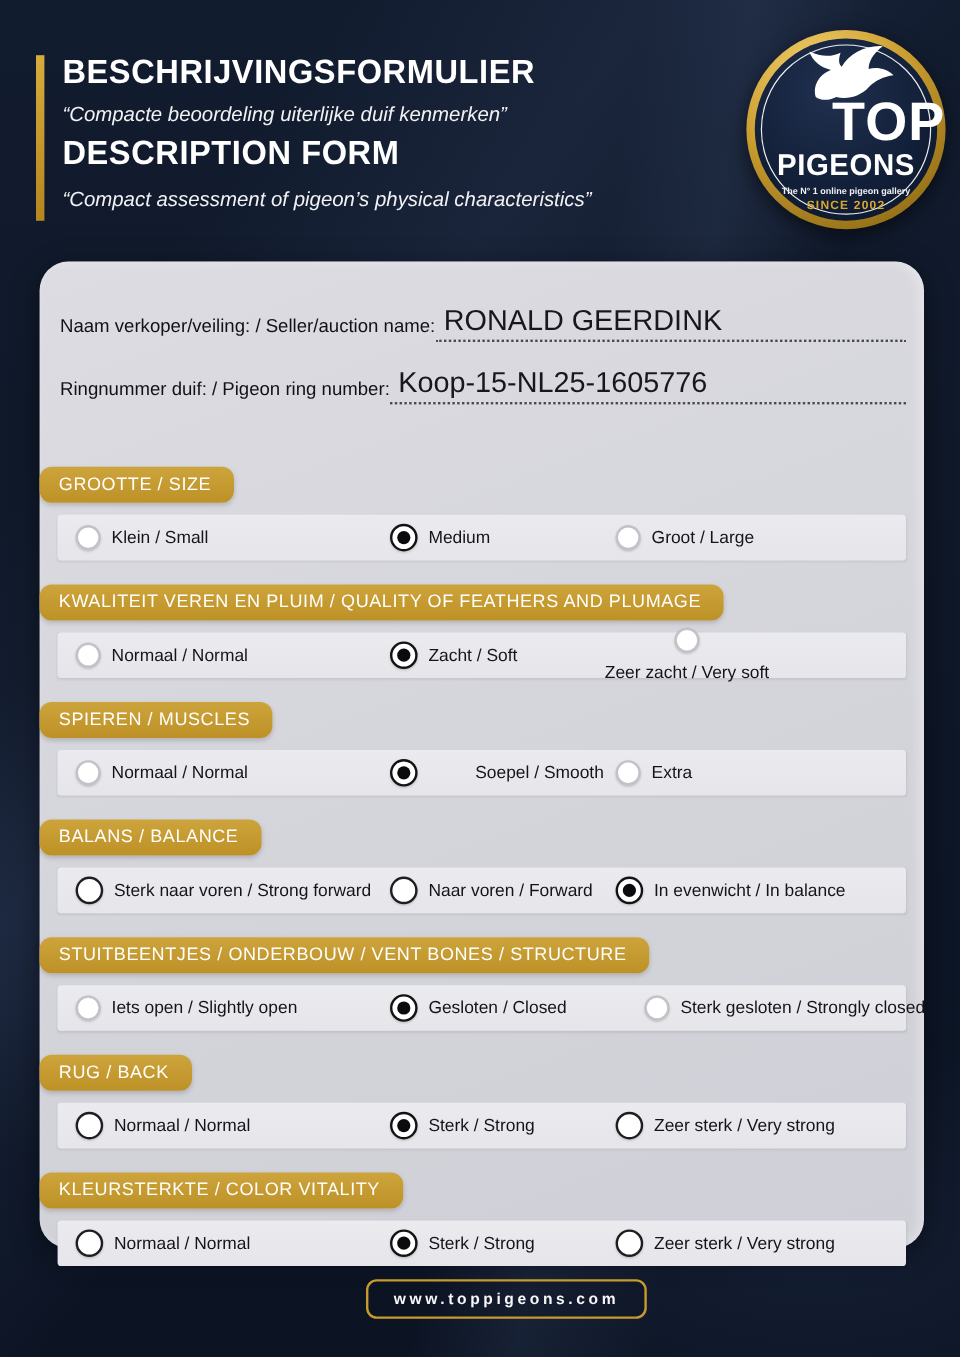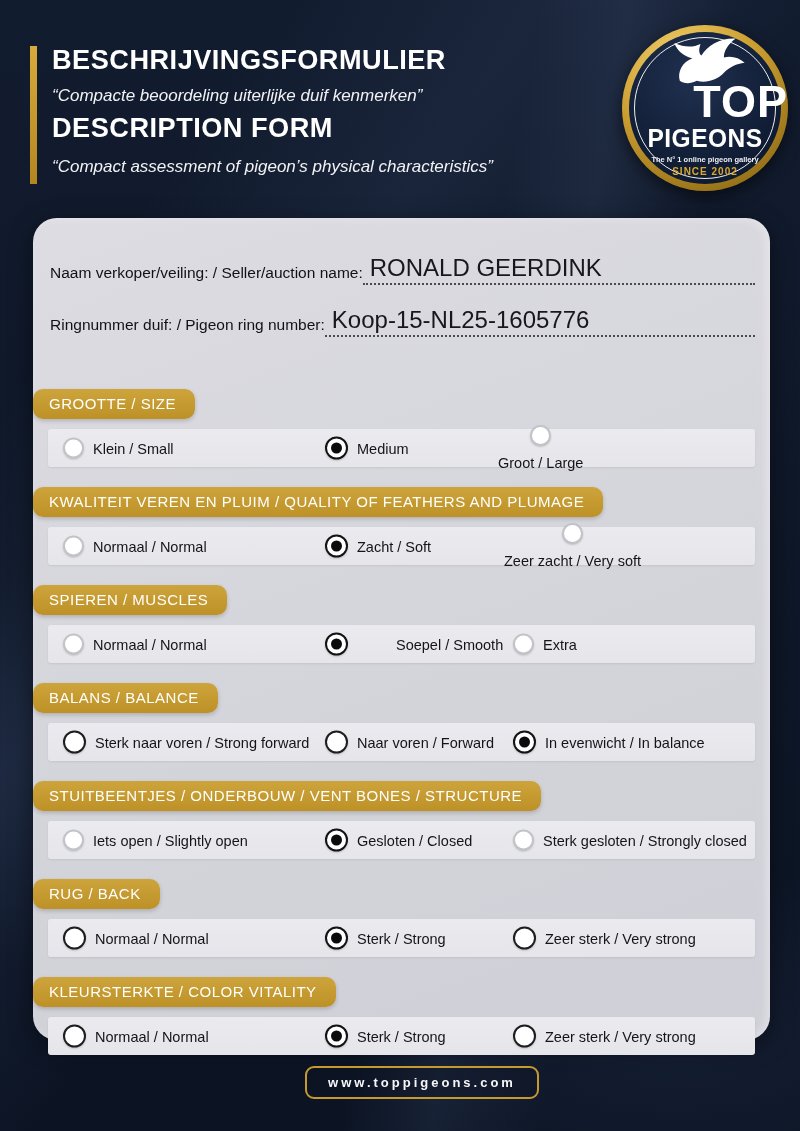--- a/index.html
+++ b/index.html
@@ -123,21 +123,21 @@
             <div class="option" style="left: 15px;">
               <div class="radio" role="radio" aria-checked="false"></div>
               <span class="option-label">Klein / Small</span>
             </div>
             <div class="option" style="left: 277px;">
               <div class="radio selected" role="radio" aria-checked="true">
                 <div class="dot"></div>
               </div>
               <span class="option-label">Medium</span>
             </div>
-            <div class="option" style="left: 450px; flex-direction: column;">
+            <div class="option" style="left: 465px;">
               <div class="radio" role="radio" aria-checked="false"></div>
               <span class="option-label">Groot / Large</span>
             </div>
           </div>
         </div>
         <div class="section">
           <div class="pill">KWALITEIT VEREN EN PLUIM / QUALITY OF FEATHERS AND PLUMAGE</div>
           <div class="options-row">
             <div class="option" style="left: 15px;">
               <div class="radio" role="radio" aria-checked="false"></div>
@@ -199,21 +199,21 @@
             <div class="option" style="left: 15px;">
               <div class="radio" role="radio" aria-checked="false"></div>
               <span class="option-label">Iets open / Slightly open</span>
             </div>
             <div class="option" style="left: 277px;">
               <div class="radio selected" role="radio" aria-checked="true">
                 <div class="dot"></div>
               </div>
               <span class="option-label">Gesloten / Closed</span>
             </div>
-            <div class="option" style="left: 465px;">
+            <div class="option" style="left: 489px;">
               <div class="radio" role="radio" aria-checked="false"></div>
               <span class="option-label">Sterk gesloten / Strongly closed</span>
             </div>
           </div>
         </div>
         <div class="section">
           <div class="pill">RUG / BACK</div>
           <div class="options-row">
             <div class="option" style="left: 15px;">
               <div class="radio dark" role="radio" aria-checked="false"></div>

